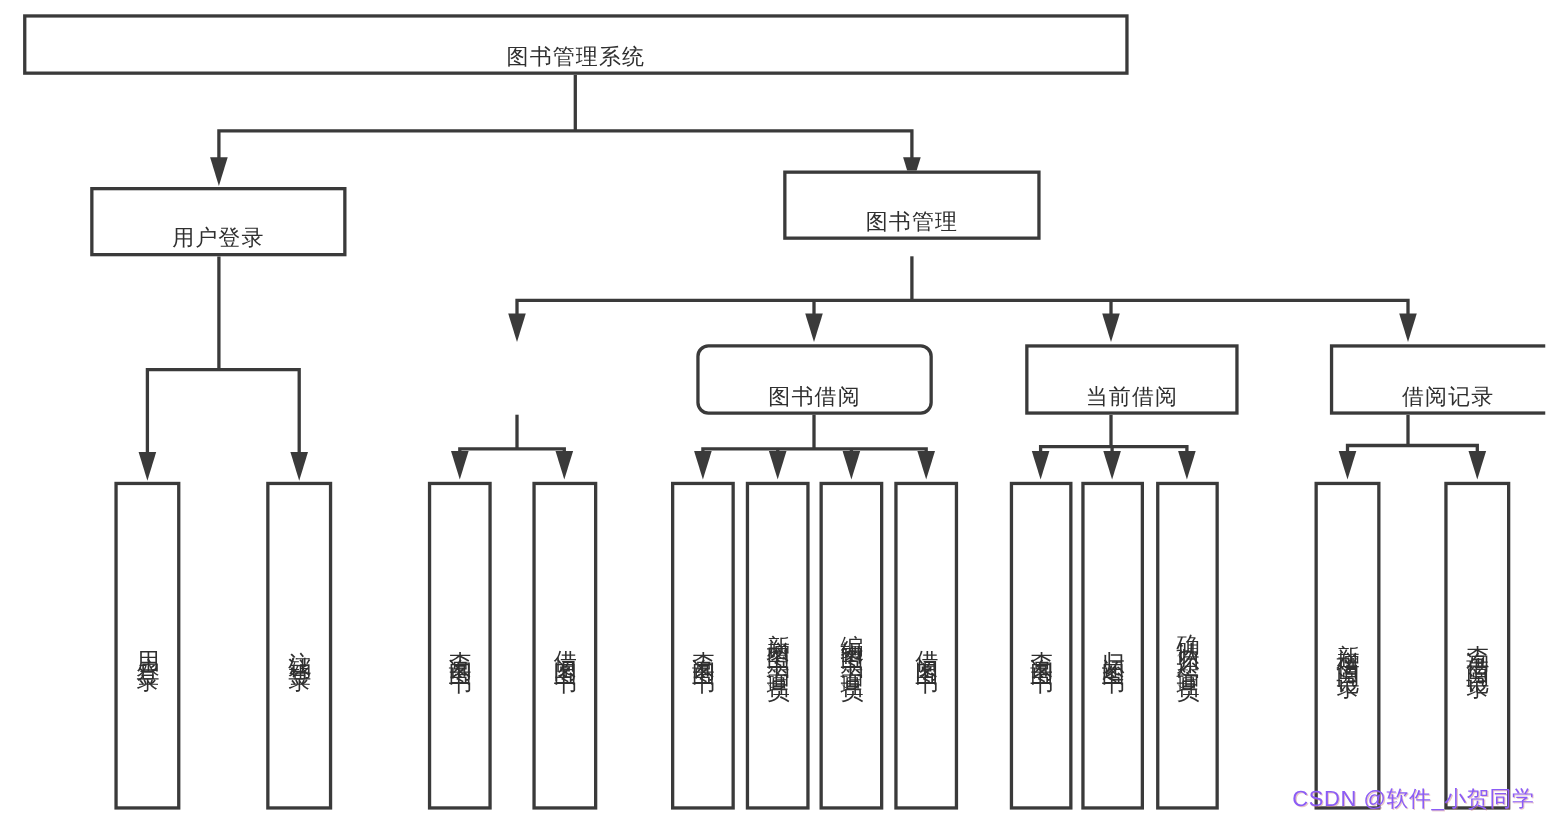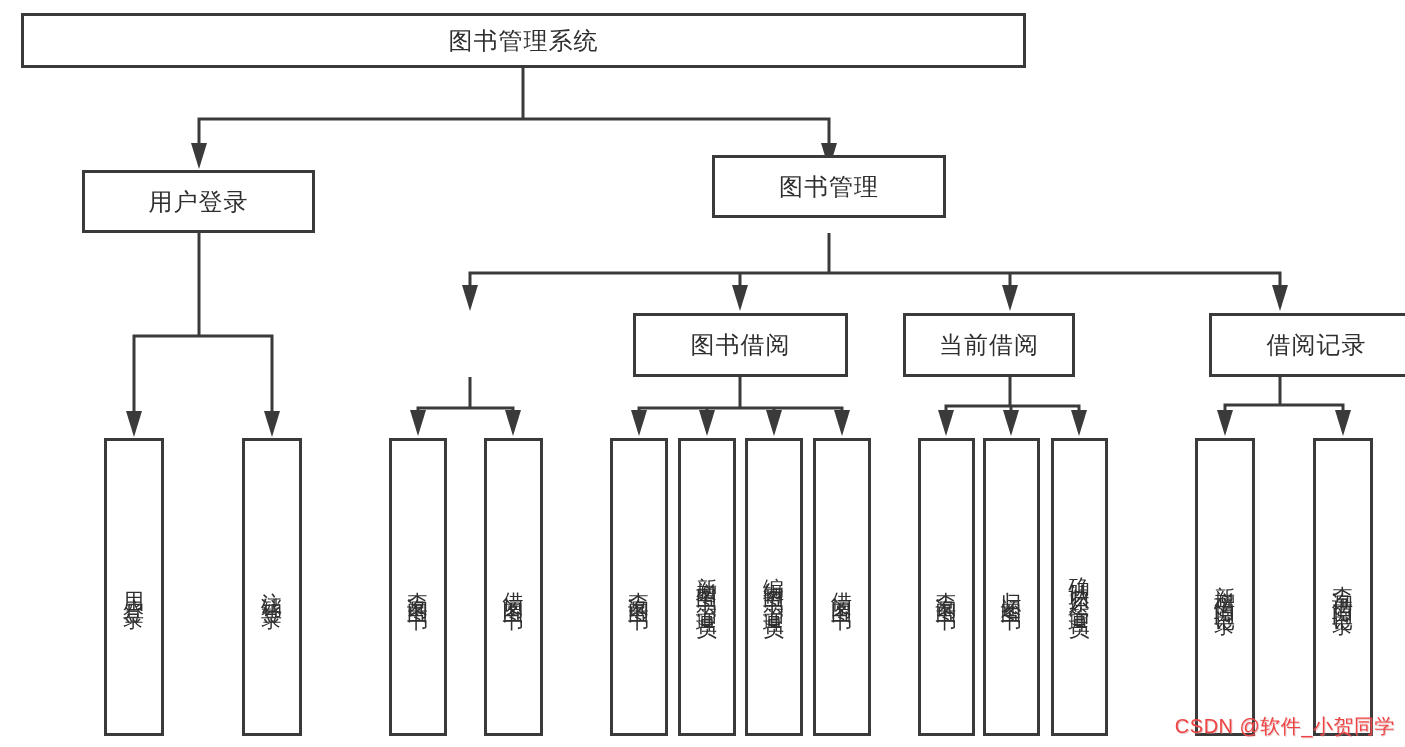--- a/index.html
+++ b/index.html
@@ -13,34 +13,34 @@
   }
   .wires{position:absolute;left:0;top:0;width:1405px;height:747px;z-index:1;}
   .wires polyline{fill:none;stroke:#3a3a3a;stroke-width:3;}
   .wires polygon{fill:#3a3a3a;stroke:none;}
   .node{
     position:absolute;box-sizing:border-box;z-index:2;
     background:#ffffff;border:3px solid #3a3a3a;
     display:flex;align-items:center;justify-content:center;
     text-align:center;
   }
-  .node.h{font-size:24px;letter-spacing:1px;white-space:nowrap;}
+  .node.h{font-size:20px;letter-spacing:1px;white-space:nowrap;align-items:flex-end;}
   .node.v span{
     display:block;
     writing-mode:vertical-rl;
     text-orientation:mixed;
     font-size:21px;
     line-height:1;
     letter-spacing:6px;
     white-space:nowrap;
   }
   .watermark{
     position:absolute;right:10px;bottom:7px;z-index:5;
     font-size:20px;letter-spacing:0.5px;
-    color:#ef4444;
+    color:#8b5cf6;
     text-shadow:1px 1px 0 rgba(201,127,134,0.45);
     white-space:nowrap;
   }
 </style>
 </head>
 <body>
 
 <div class="stage">
 
   <svg class="wires" viewBox="0 0 1405 747" xmlns="http://www.w3.org/2000/svg">
@@ -95,24 +95,24 @@
     <span>图书管理系统</span>
   </div>
 
   <div class="node h" style="left:82px;top:170px;width:233px;height:63px;">
     <span>用户登录</span>
   </div>
   <div class="node h" style="left:712px;top:155px;width:234px;height:63px;">
     <span>图书管理</span>
   </div>
 
-  <div class="node h" style="left:633px;top:313px;width:215px;height:64px;">
+  <div class="node h" style="left:633px;top:313px;width:215px;height:64px;border-radius:11px;">
     <span>图书借阅</span>
   </div>
-  <div class="node h" style="left:903px;top:313px;width:172px;height:64px;">
+  <div class="node h" style="left:932px;top:313px;width:194px;height:64px;">
     <span>当前借阅</span>
   </div>
   <div class="node h" style="left:1209px;top:313px;width:215px;height:64px;">
     <span>借阅记录</span>
   </div>
 
   <div class="node v" style="left:104px;top:438px;width:60px;height:298px;">
     <span>用户登录</span>
   </div>
   <div class="node v" style="left:242px;top:438px;width:60px;height:298px;">

